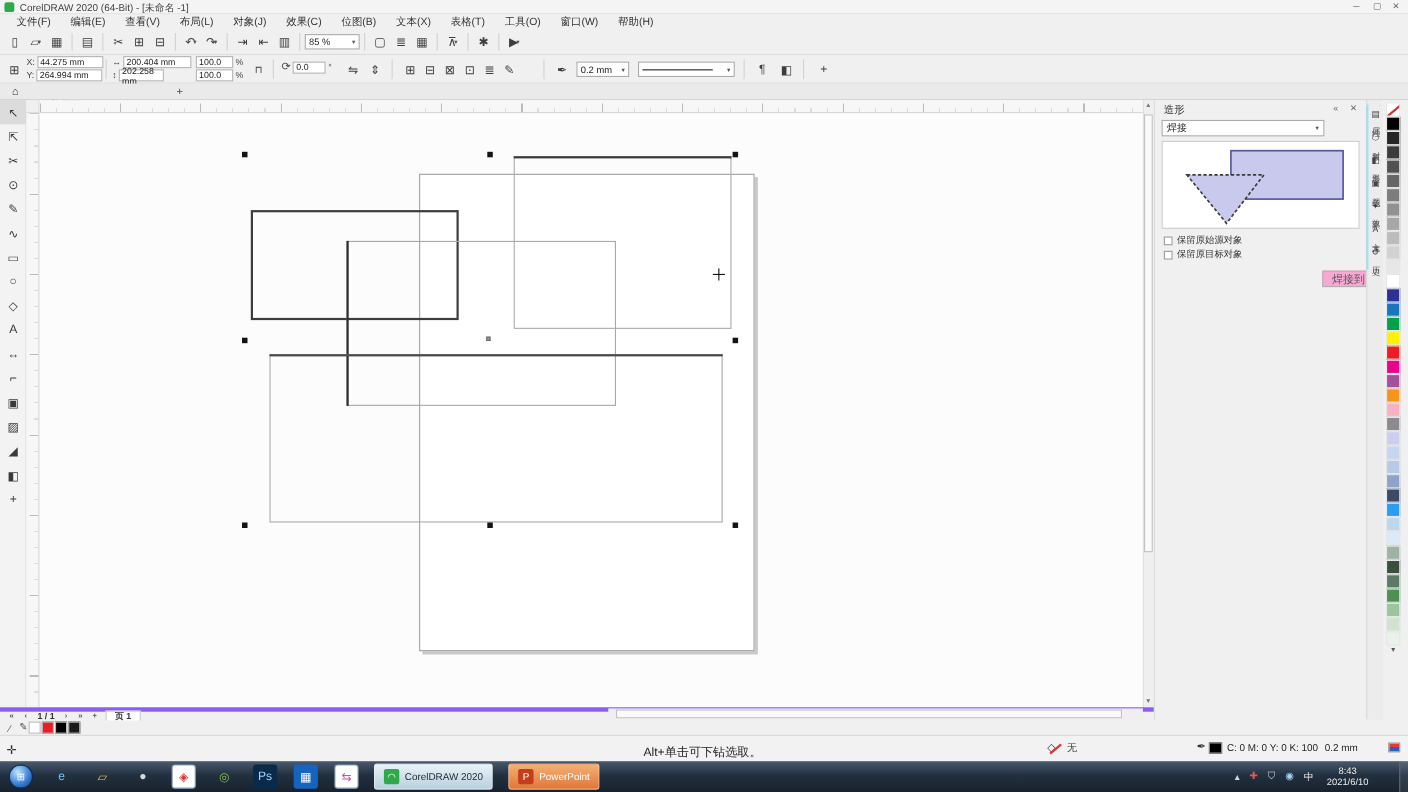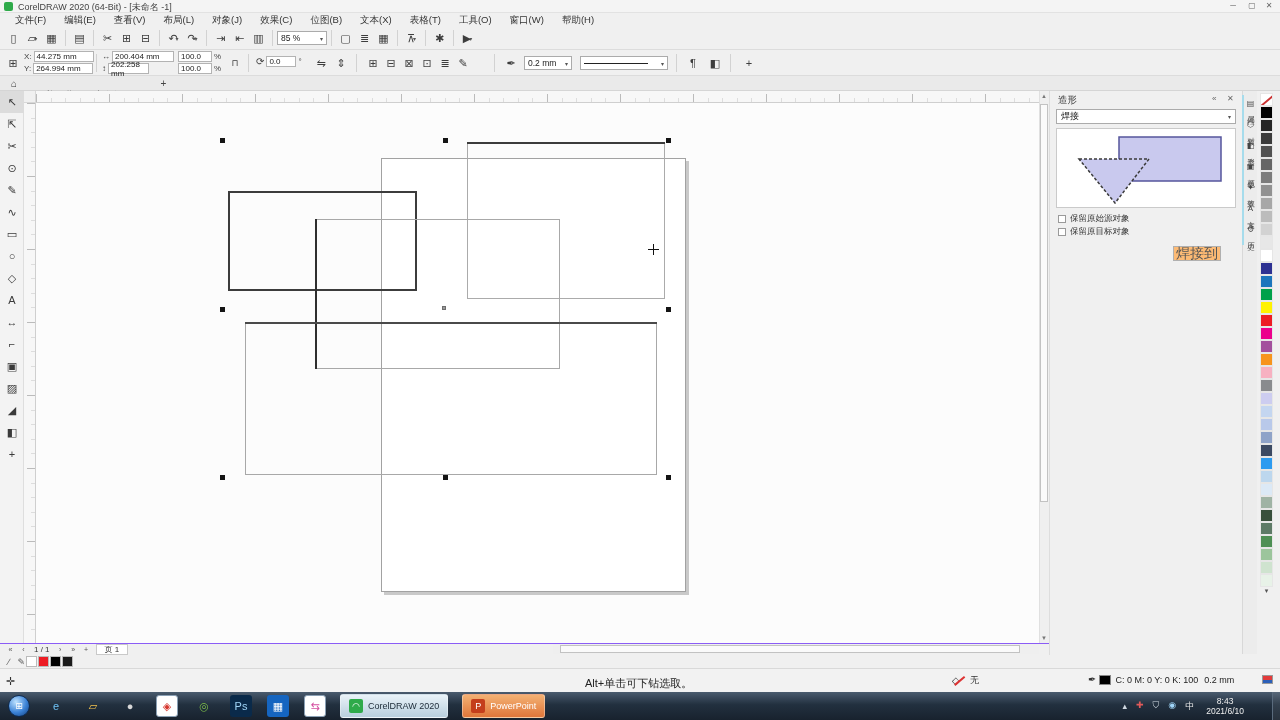--- a/index.html
+++ b/index.html
@@ -80,22 +80,22 @@
   .handle { position:absolute; width:5px; height:5px; background:#141414; }
   .center-mark { position:absolute; width:4px; height:4px; background:#9a9a9a; border:1px solid #6e6e6e; }
   .cursor-line { position:absolute; background:#111; }
 
   
   #vscroll { position:absolute; left:1039px; top:91px; width:10px; height:552px; background:#efefef; border-left:1px solid #e0e0e0; }
   #vthumb { position:absolute; left:1px; top:12px; width:8px; height:400px; background:#fafafa; border:1px solid #c2c2c2; }
   .scroll-arrow { position:absolute; font-size:6px; color:#777; width:10px; text-align:center; }
 
   
-  #hscroll-row { position:absolute; left:0; top:643px; width:1049px; height:12px; background:#f0f0f0; border-top:1px solid #8b5cf6;
-    display:flex; align-items:center; }
+  #hscroll-row { position:absolute; left:0; top:643px; width:1049px; height:12px; background:#f0f0f0; border-top:4px solid #8b5cf6;
+    display:flex; align-items:center;font-weight:bold; }
   .nav-btn { width:13px; height:11px; font-size:7px; color:#555; display:flex; align-items:center; justify-content:center; }
   #page-counter { font-size:8px; color:#333; padding:0 4px; }
   #page-tab { height:11px; background:#fff; border:1px solid #c9c9c9; font-size:8px; color:#333;
     padding:0 8px; display:flex; align-items:center; margin-left:3px; }
   #htrack { position:absolute; left:553px; top:644px; width:486px; height:10px; background:#efefef; }
   #hthumb { position:absolute; left:560px; top:645px; width:460px; height:8px; background:#fafafa; border:1px solid #c2c2c2; }
 
   #docpal-row { position:absolute; left:0; top:655px; width:1280px; height:13px; background:#f0f0f0; display:flex; align-items:center; }
   .dp-icon { font-size:9px; color:#555; margin-left:8px; }
   .dp-swatch { width:11px; height:11px; border:1px solid #bbb; margin-left:1px; }
@@ -115,29 +115,29 @@
   #outline-swatch { width:12px; height:10px; background:#000; border:1px solid #888; margin-right:4px; }
   #outline-info, #outline-width { font-size:9px; color:#222; margin-right:6px; }
   #doc-flag { position:absolute; left:1262px; top:6px; width:11px; height:9px;
     background:linear-gradient(#e23b3b 0 50%,#2b5fb8 50% 100%); border:1px solid #999; }
 
   
   #right-col { position:absolute; left:1049px; top:91px; width:231px; height:564px; background:#f0f0f0; border-left:1px solid #ddd; }
   #docker { position:absolute; left:1050px; top:91px; width:192px; height:563px; background:#f0f0f0; }
   #docker-title { position:absolute; left:8px; top:3px; font-size:9.5px; color:#333; }
   .docker-tbtn { position:absolute; top:3px; font-size:8px; color:#666; }
-  #docker-op { position:absolute; left:6px; top:18px; width:180px; height:15px; background:#fff;
+  #docker-op { position:absolute; left:6px; top:18px; width:148px; height:15px; background:#fff;
     border:1px solid #ababab; display:flex; align-items:center; font-size:9px; color:#222; padding:0 4px; }
   #docker-op .arr { margin-left:auto; font-size:6px; color:#555; }
   #docker-preview { position:absolute; left:6px; top:37px; width:180px; height:80px; background:#fff; border:1px solid #cacaca; }
   .chk-row { position:absolute; left:8px; display:flex; align-items:center; }
   .chk-box { width:8px; height:8px; background:#fff; border:1px solid #9a9a9a; margin-right:4px; }
   .chk-label { font-size:8.5px; color:#333; }
-  #docker-apply { position:absolute; left:123px; top:137px; width:48px; height:15px; background:#fdba74;
-    border:1px solid #b0b0b0; font-size:14px; color:#555; display:flex; align-items:center; justify-content:center; }
+  #docker-apply { position:absolute; left:152px; top:137px; width:48px; height:15px; background:#f9a8d4;
+    border:1px solid #b0b0b0; font-size:10px; color:#555; display:flex; align-items:center; justify-content:center; }
 
   #docker-strip { position:absolute; left:1242px; top:91px; width:15px; height:563px; background:#ececec; border-left:1px solid #d8d8d8; }
   #strip-accent { position:absolute; left:1242px; top:95px; width:2px; height:150px; background:#a6dcec; }
   .dtab { width:15px; display:flex; flex-direction:column; align-items:center; margin-top:8px; }
   .dtab .g { font-size:8px; color:#444; }
   .dtab .t { writing-mode:vertical-rl; font-size:7.5px; color:#555; letter-spacing:1px; margin-top:2px; }
 
   
   #palette { position:absolute; left:1260px; top:93px; width:17px; height:561px; }
   .pal-swatch { width:13px; height:13px; border:1px solid #e6e6e6; margin-bottom:0px; }

